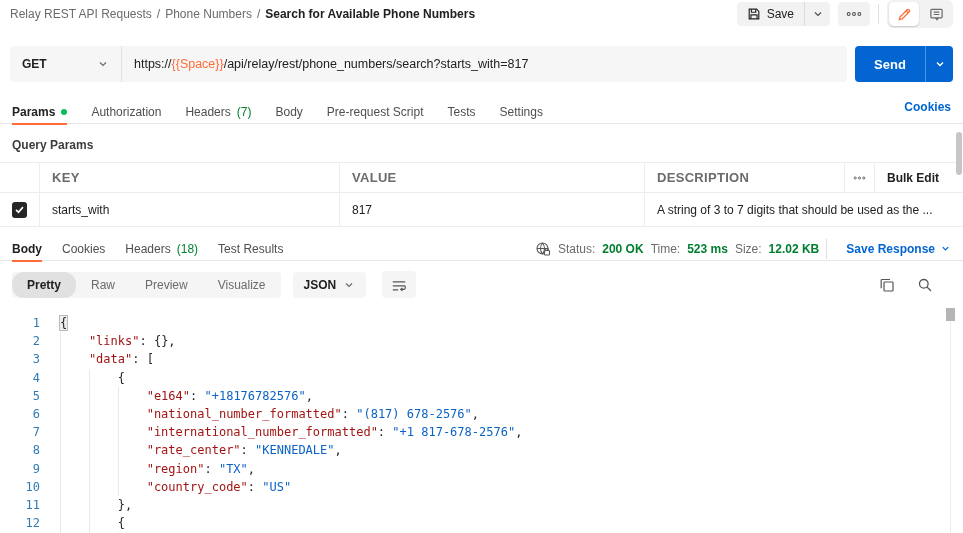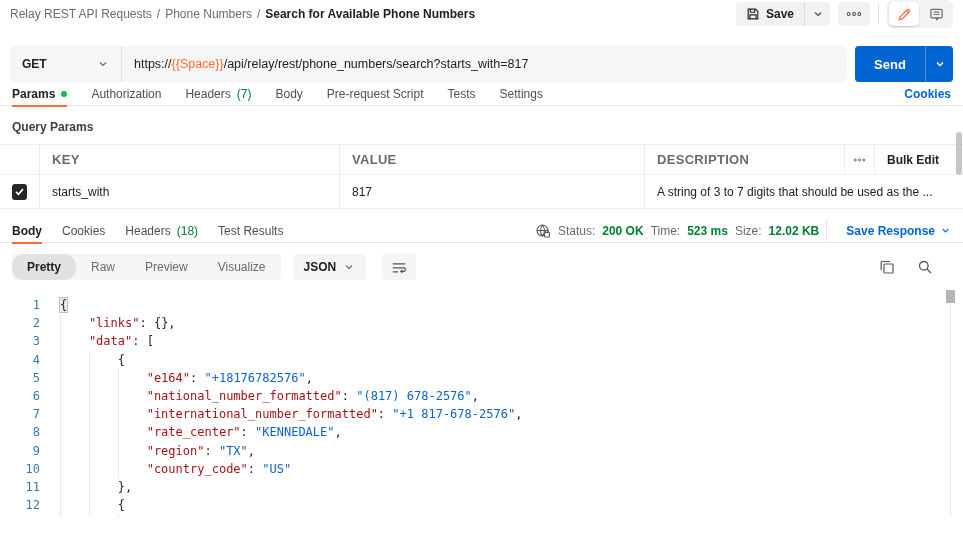--- a/index.html
+++ b/index.html
@@ -10,42 +10,42 @@
   *{box-sizing:border-box;margin:0;padding:0;}
   html,body{width:963px;height:533px;overflow:hidden;}
   body{font-family:"Liberation Sans",sans-serif;font-size:12px;color:var(--txt);background:#fff;position:relative;}
   svg{display:block;}
 
   
   .topbar{height:28px;display:flex;align-items:center;padding:0 10px;}
   .breadcrumb{display:flex;align-items:center;gap:5px;color:var(--txt2);white-space:nowrap;}
   .breadcrumb .current{color:var(--txt);font-weight:700;}
   .topbar-right{margin-left:auto;display:flex;align-items:center;gap:8px;}
-  .pill-btn{display:flex;align-items:center;gap:6px;background:var(--pill);border-radius:4px;height:24px;padding:0 10px;color:var(--txt);font-weight:700;cursor:pointer;}
+  .pill-btn{display:flex;align-items:center;gap:6px;background:var(--pill);border-radius:4px;height:24px;padding:0 10px;color:var(--txt);font-weight:400;cursor:pointer;}
   .save-group{display:flex;align-items:stretch;}
   .save-main{border-radius:4px 0 0 4px;}
   .save-caret{background:var(--pill);border-left:1px solid #dcdcdc;border-radius:0 4px 4px 0;width:26px;display:flex;align-items:center;justify-content:center;height:24px;cursor:pointer;}
   .dots-btn{width:32px;justify-content:center;padding:0;font-weight:400;}
   .vdivider{width:1px;height:20px;background:#e0e0e0;}
   .toggle-group{display:flex;align-items:center;background:var(--pill);border-radius:6px;padding:2px;gap:2px;}
   .toggle-seg{width:30px;height:24px;display:flex;align-items:center;justify-content:center;border-radius:5px;cursor:pointer;}
   .toggle-seg.active{background:#fff;box-shadow:0 1px 2px rgba(0,0,0,.18);}
 
   
   .url-row{display:flex;align-items:center;padding:18px 10px 0 10px;gap:8px;}
   .url-box{flex:1;display:flex;align-items:stretch;background:#f6f6f6;border-radius:4px;height:36px;overflow:hidden;}
   .method-select{width:112px;display:flex;align-items:center;justify-content:space-between;padding:0 12px;font-weight:700;border-right:1px solid #e0e0e0;cursor:pointer;}
   .url-input{flex:1;display:flex;align-items:center;padding:0 12px;font-size:12.5px;white-space:nowrap;overflow:hidden;cursor:text;}
   .url-var{color:var(--orange);}
   .send-group{display:flex;align-items:stretch;height:36px;}
   .send-main{background:var(--blue);color:#fff;font-weight:700;font-size:13px;display:flex;align-items:center;justify-content:center;width:70px;border-radius:4px 0 0 4px;cursor:pointer;}
   .send-caret{background:var(--blue);border-left:1px solid rgba(255,255,255,.3);width:28px;display:flex;align-items:center;justify-content:center;border-radius:0 4px 4px 0;cursor:pointer;}
 
   
-  .tabs-row{display:flex;align-items:center;gap:24px;padding:0 12px;height:24px;border-bottom:1px solid var(--border);}
+  .tabs-row{display:flex;gap:24px;padding:0 12px;margin-top:18px;height:24px;border-bottom:1px solid var(--border);}
   .tab{display:flex;align-items:center;gap:6px;color:#4f4f4f;height:24px;position:relative;cursor:pointer;white-space:nowrap;}
   .tab.active{color:var(--txt);font-weight:600;}
   .tab.active::after{content:"";position:absolute;left:0;right:0;bottom:-1px;height:2px;background:var(--orange);}
   .tab .count{color:var(--green);}
   .green-dot{width:6px;height:6px;border-radius:50%;background:var(--dot-green);}
   .cookies-link{margin-left:auto;color:var(--blue);font-weight:700;cursor:pointer;}
 
   
   .section-label{padding:14px 12px 10px 12px;font-weight:600;color:#3d3d3d;}
   .ptable{border-top:1px solid #ededed;}

